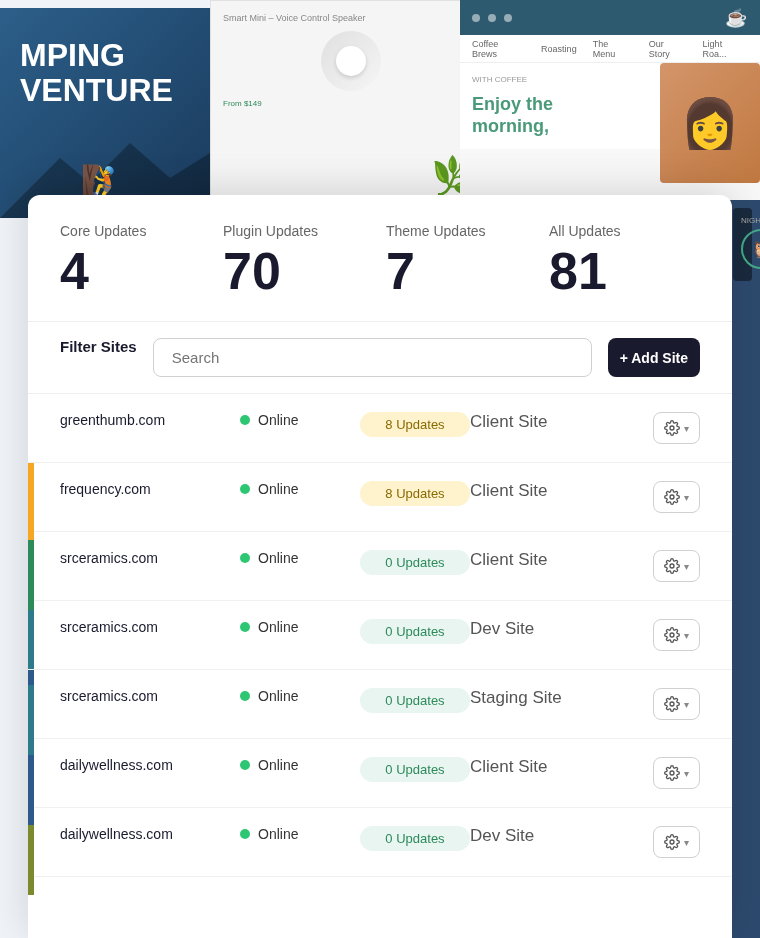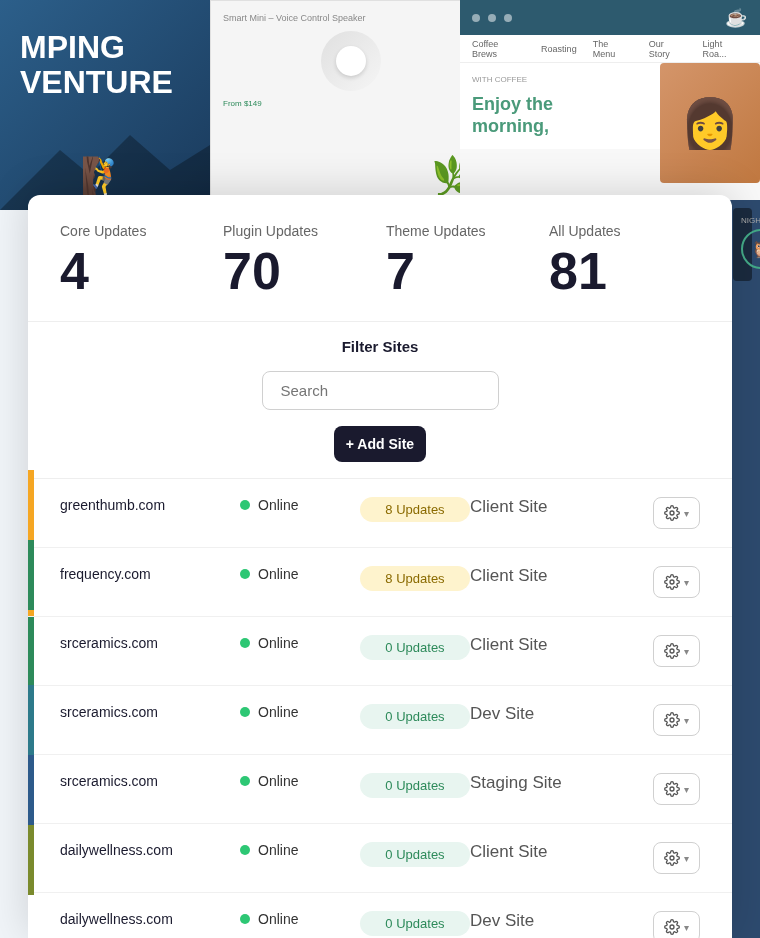--- a/index.html
+++ b/index.html
@@ -15,21 +15,21 @@
 
     
     .bg-collage {
       position: absolute;
       top: 0; left: 0; right: 0; bottom: 0;
       z-index: 0;
     }
 
     .bg-panel-left {
       position: absolute;
-      top: 0; left: 0;
+      top: 8px; left: 0;
       width: 210px; height: 210px;
       background: linear-gradient(135deg, #2c5f8a 0%, #1a3a5c 100%);
       overflow: hidden;
     }
 
     .bg-panel-left-text {
       color: white;
       font-size: 32px;
       font-weight: 800;
       line-height: 1.1;
@@ -142,25 +142,23 @@
     .stat-number {
       font-size: 52px;
       font-weight: 600;
       color: #1a1a2e;
       line-height: 1;
     }
 
     
     .filter-row {
       display: flex;
-      align-items: center;
       padding: 16px 32px;
       gap: 16px;
       border-bottom: 1px solid #eee;
-      flex-direction: column;
     }
 
     .filter-label {
       font-size: 15px;
       font-weight: 600;
       color: #1a1a2e;
       white-space: nowrap;
     }
 
     .search-input-wrapper {

